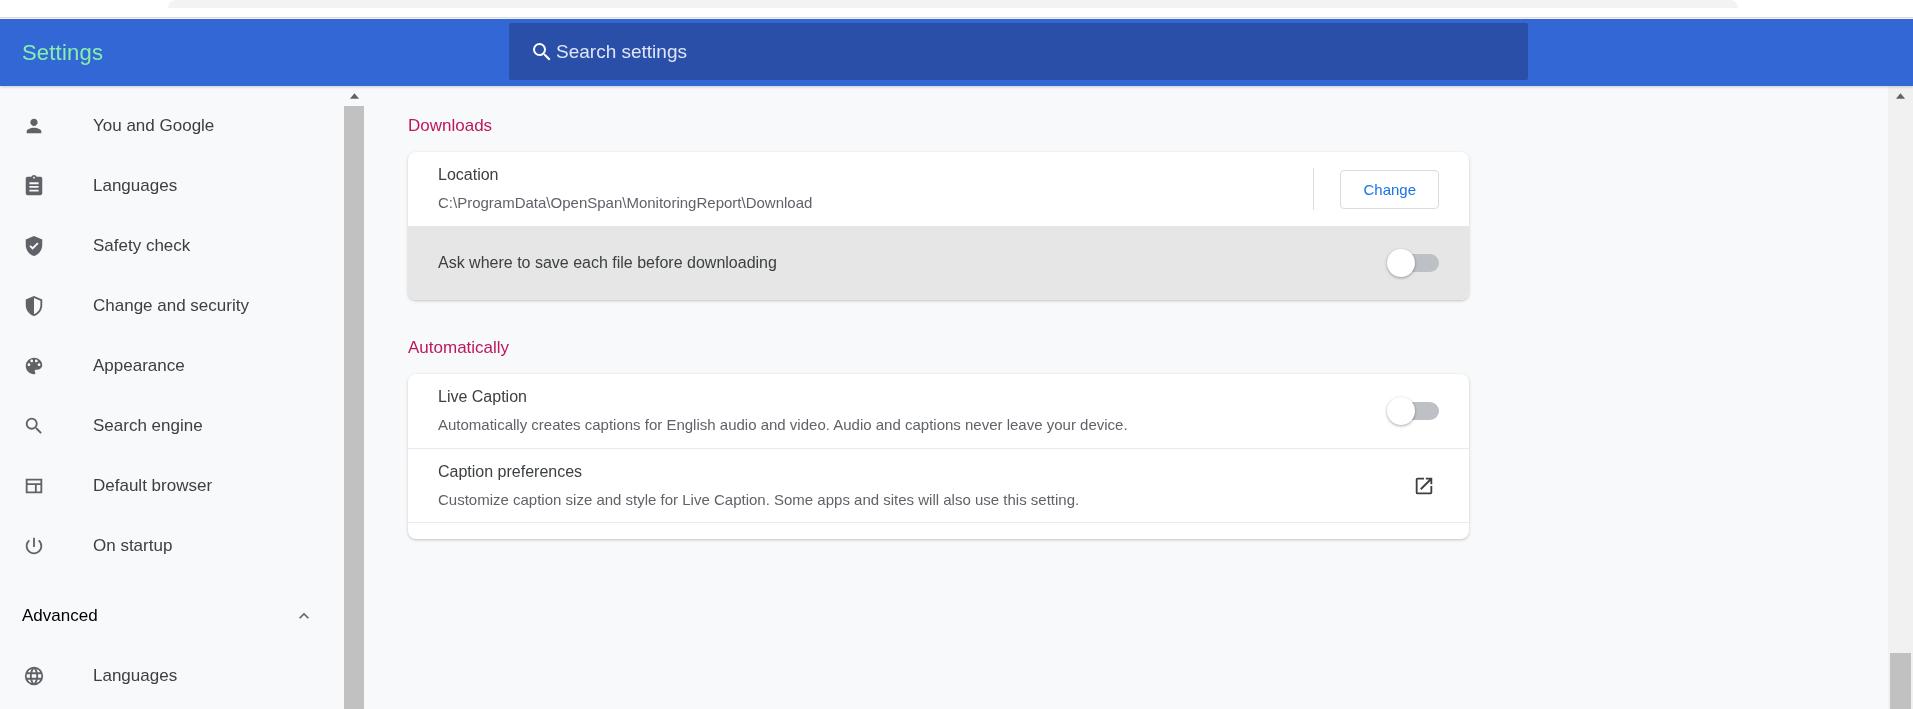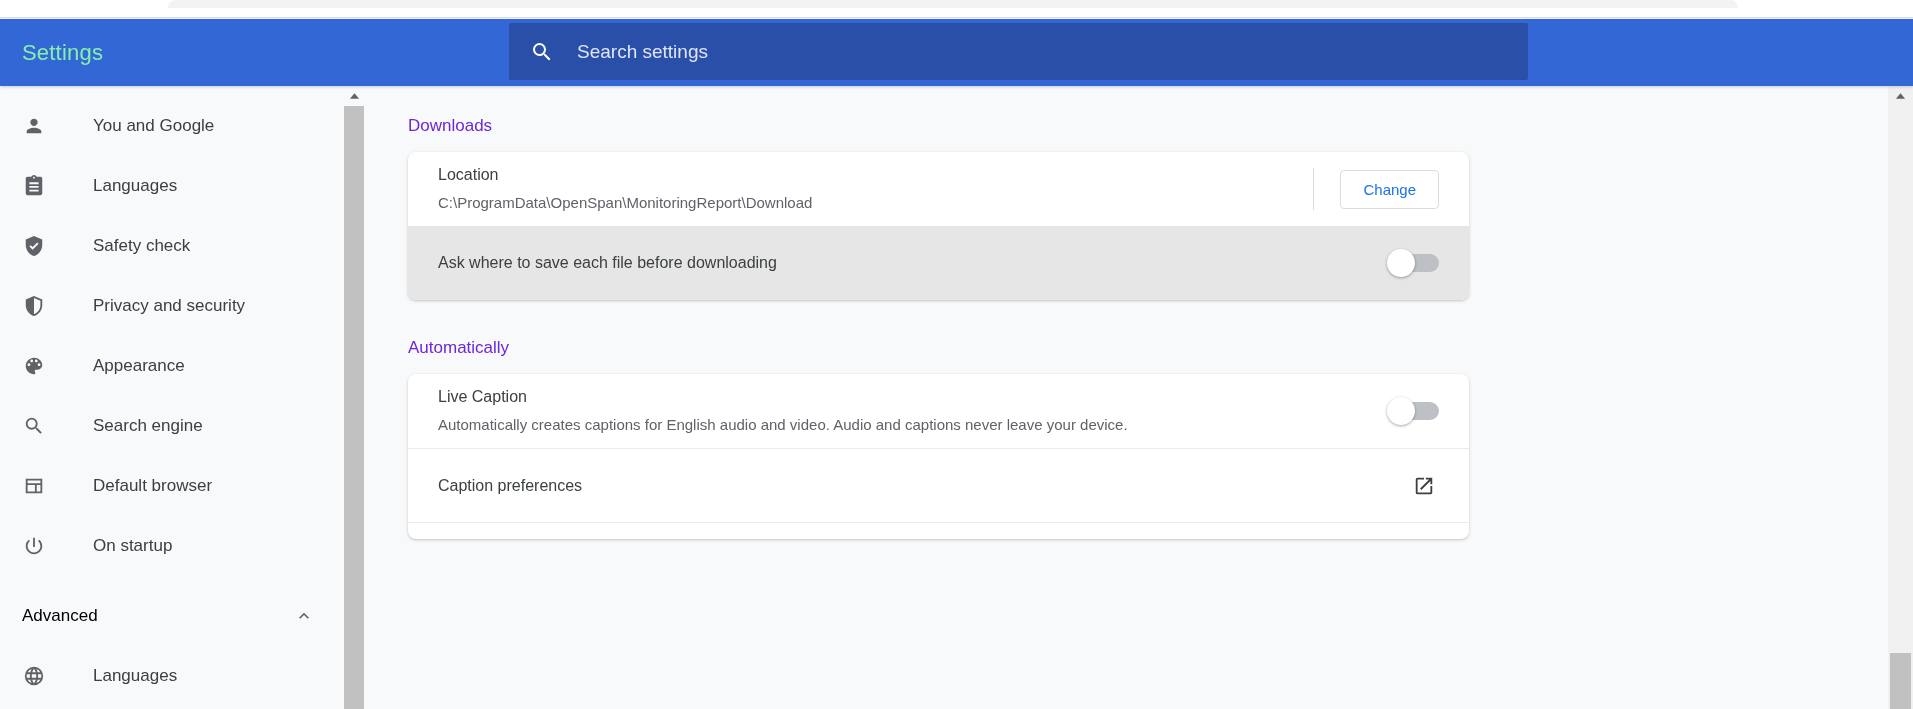--- a/index.html
+++ b/index.html
@@ -78,21 +78,20 @@
     align-items: center;
   }
   .search-icon {
     margin-left: 21px;
     width: 24px; height: 24px;
     display: flex; align-items: center; justify-content: center;
   }
   .search-icon svg { display:block; }
   .search-input {
     flex: 1;
-    margin-left: 21px;
     margin-right: 18px;
     border: none;
     outline: none;
     background: transparent;
     color: #ffffff;
     font-size: 19px;
     font-family: "Liberation Sans", sans-serif;
     height: 32px;
   }
   .search-input::placeholder { color: #e0e6f7; opacity: 1; }
@@ -198,21 +197,21 @@
   }
   .content-col {
     position: absolute;
     left: 43px;
     top: 0;
     width: 1061px;
   }
 
   .section-title {
     font-size: 17px;
-    color: #6d28d9;
+    color: #be185d;
     padding: 30px 0 16px 0;
   }
   .section-title.second { padding-top: 38px; }
 
   .card {
     background: #ffffff;
     border-radius: 8px;
     box-shadow: 0 1px 2px rgba(60,64,67,0.18), 0 1px 3px 1px rgba(60,64,67,0.08);
     overflow: hidden;
   }
@@ -383,21 +382,21 @@
           </span>
           <span class="nav-label">Safety check</span>
         </div>
 
         <div class="nav-item">
           <span class="nav-icon">
             <svg width="22" height="22" viewBox="0 0 24 24">
                 <path d="M12 1L3 5v6c0 5.55 3.84 10.74 9 12 5.16-1.26 9-6.45 9-12V5l-9-4zm0 19.93V3.18l7 3.11V11c0 4.52-2.98 8.69-7 9.93z"></path>
               </svg>
           </span>
-          <span class="nav-label">Privacy and security</span>
+          <span class="nav-label">Change and security</span>
         </div>
 
         <div class="nav-item">
           <span class="nav-icon">
             <svg width="22" height="22" viewBox="0 0 24 24">
                 <path d="M12 3c-4.97 0-9 4.03-9 9s4.03 9 9 9c.83 0 1.5-.67 1.5-1.5 0-.39-.15-.74-.39-1.01-.23-.26-.38-.61-.38-.99 0-.83.67-1.5 1.5-1.5H16c2.76 0 5-2.24 5-5 0-4.42-4.03-8-9-8zm-5.5 9c-.83 0-1.5-.67-1.5-1.5S5.67 9 6.5 9 8 9.67 8 10.5 7.33 12 6.5 12zm3-4C8.67 8 8 7.33 8 6.5S8.67 5 9.5 5s1.5.67 1.5 1.5S10.33 8 9.5 8zm5 0c-.83 0-1.5-.67-1.5-1.5S13.67 5 14.5 5s1.5.67 1.5 1.5S15.33 8 14.5 8zm3 4c-.83 0-1.5-.67-1.5-1.5S16.67 9 17.5 9s1.5.67 1.5 1.5-.67 1.5-1.5 1.5z"></path>
               </svg>
           </span>
           <span class="nav-label">Appearance</span>
         </div>
@@ -498,20 +497,21 @@
             </div>
             <div class="toggle">
               <div class="track"></div>
               <div class="knob"></div>
             </div>
           </div>
 
           <div class="row divided">
             <div class="row-text">
               <div class="row-title">Caption preferences</div>
+              <div class="row-sub">Customize caption size and style for Live Caption. Some apps and sites will also use this setting.</div>
             </div>
             <button class="ext-link-btn">
               <svg width="22" height="22" viewBox="0 0 24 24">
                   <path d="M19 19H5V5h7V3H5a2 2 0 0 0-2 2v14a2 2 0 0 0 2 2h14c1.1 0 2-.9 2-2v-7h-2v7zM14 3v2h3.59l-9.83 9.83 1.41 1.41L19 6.41V10h2V3h-7z"></path>
                 </svg>
             </button>
           </div>
 
           <div class="row-partial"></div>
 

